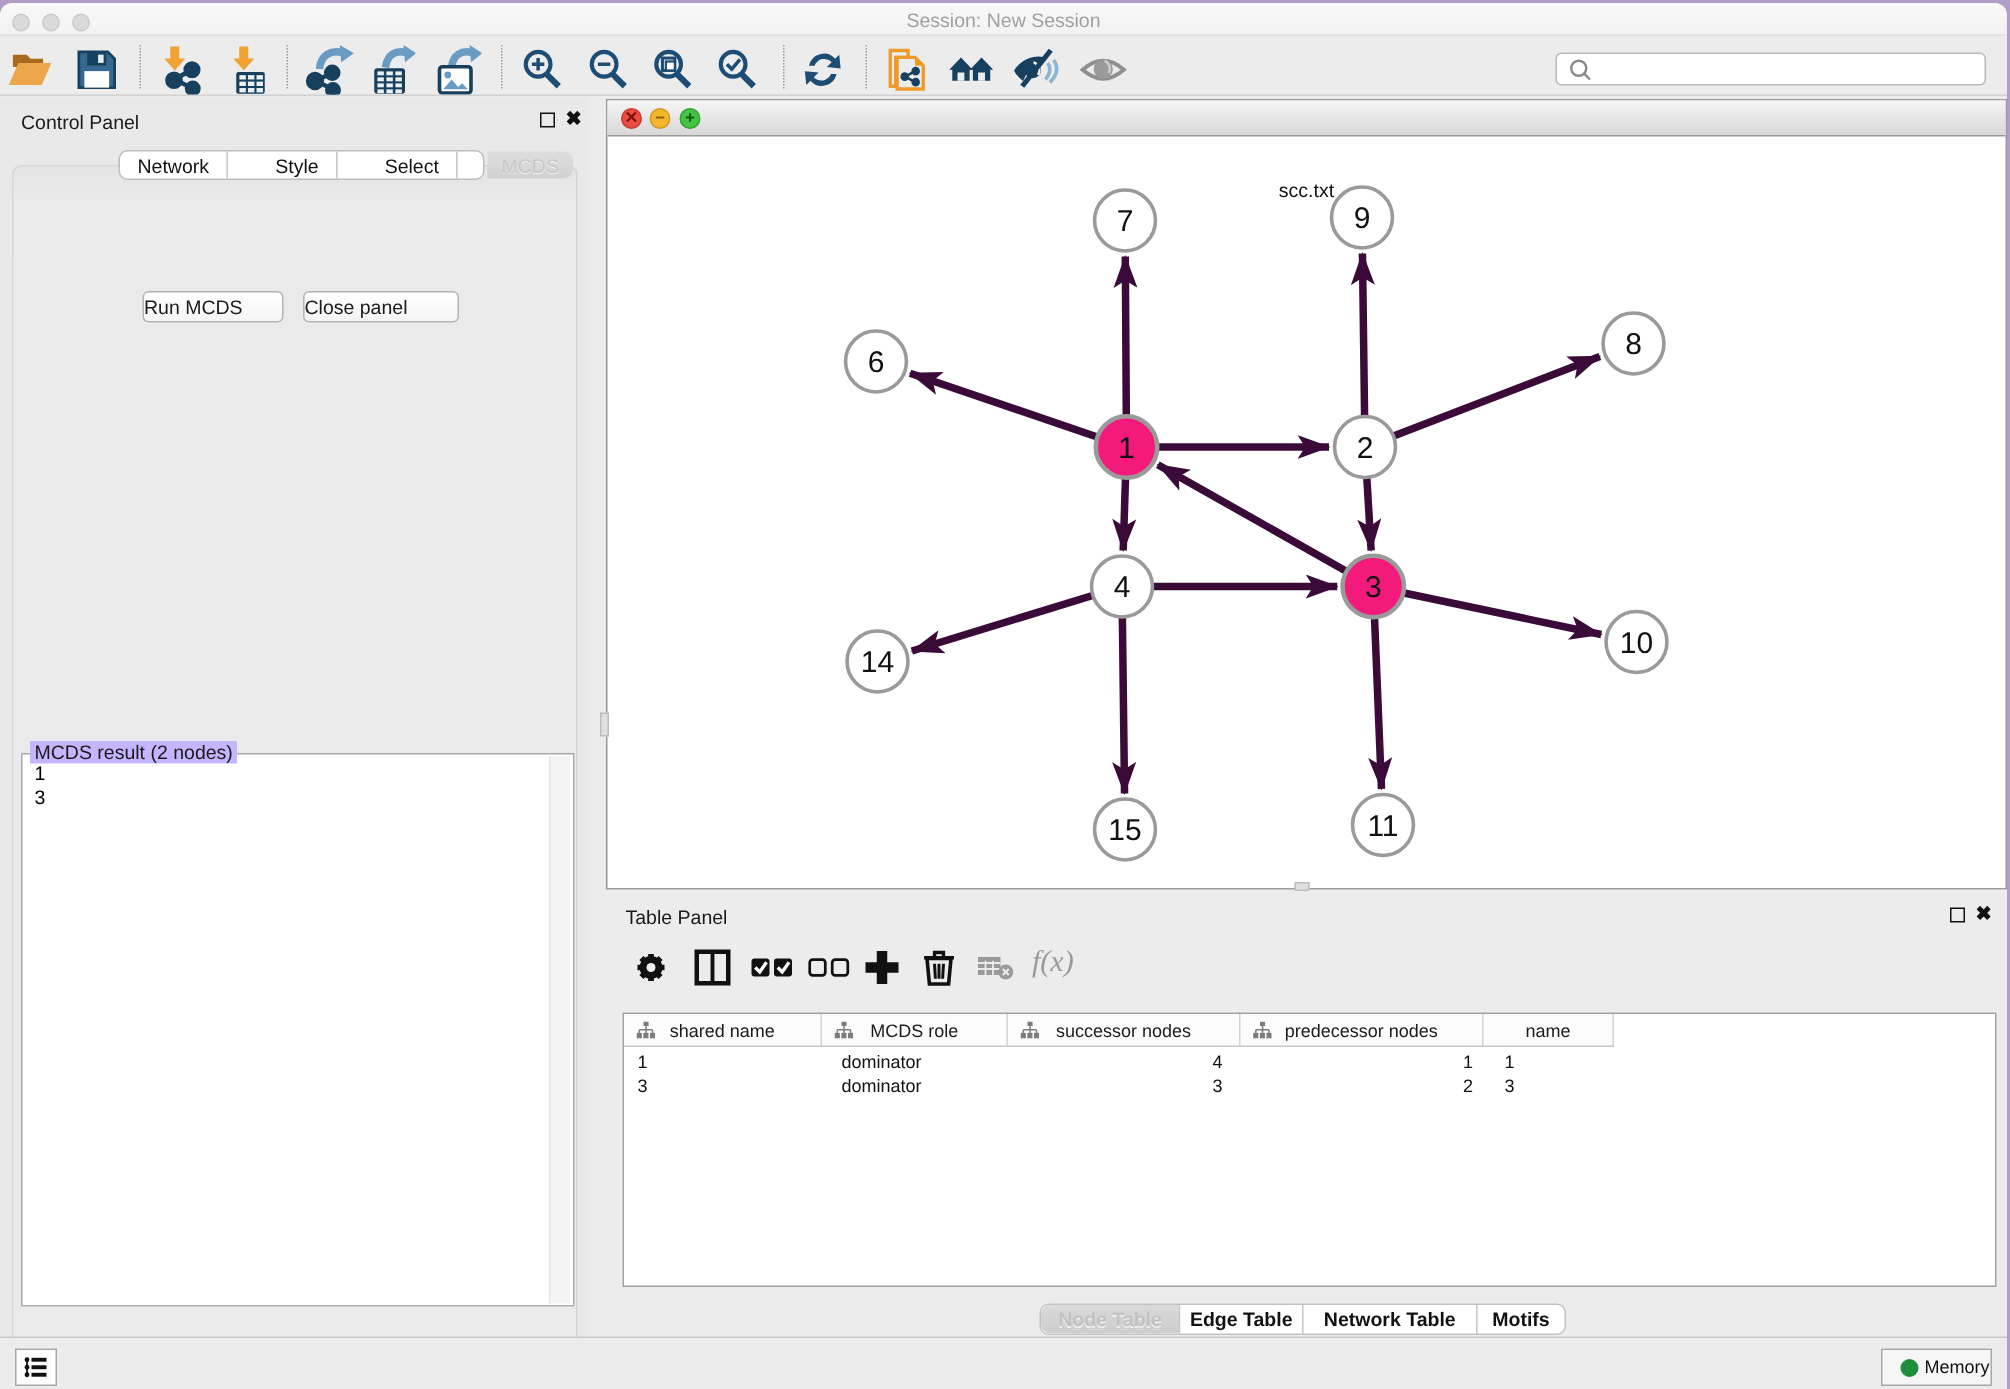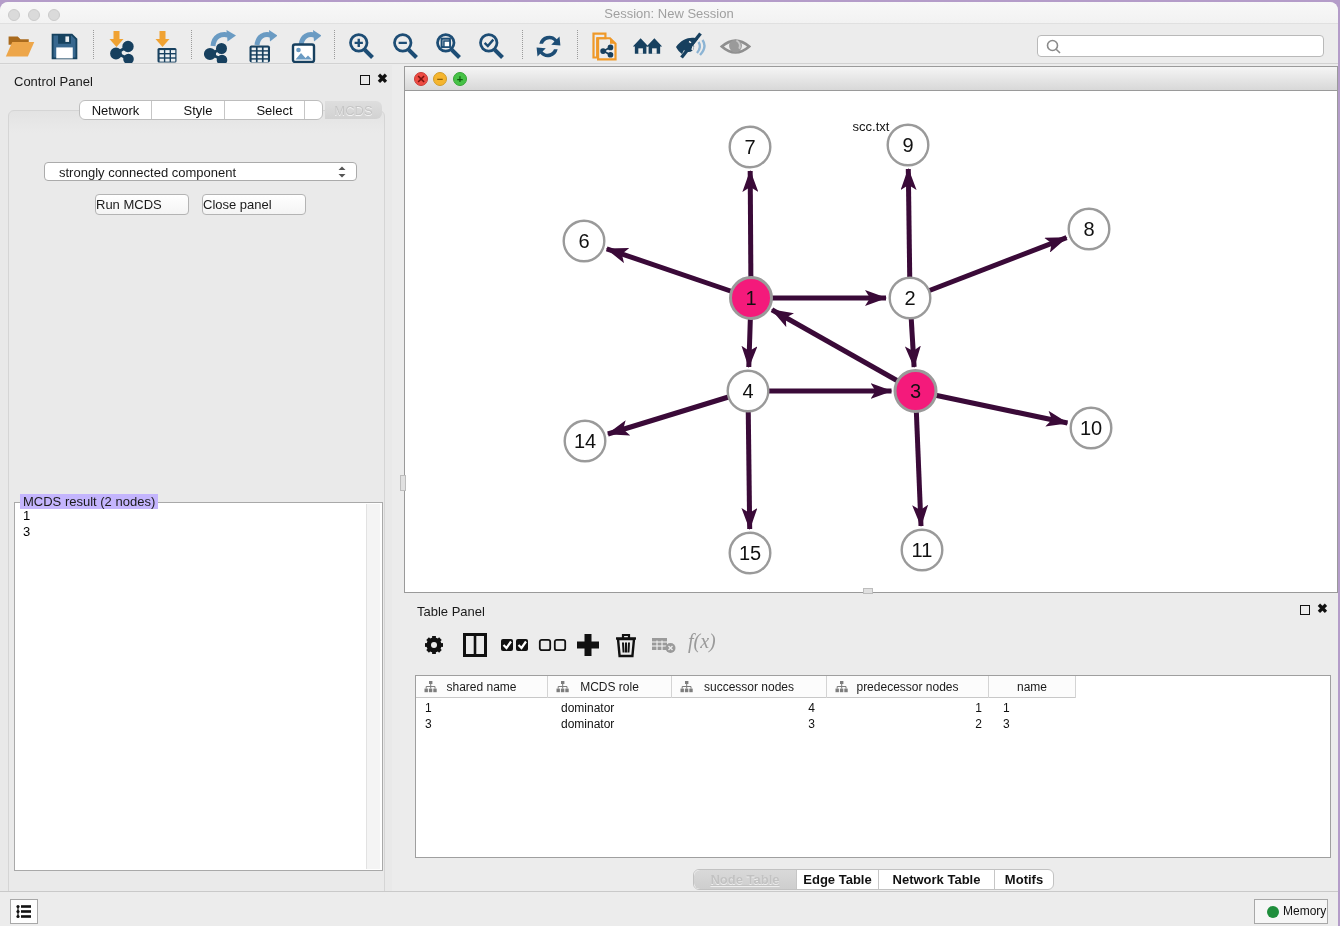--- a/index.html
+++ b/index.html
@@ -265,27 +265,20 @@
       <div class="t">Control Panel</div>
       <div class="fltbtn" style="left:360px;"></div>
       <div class="xbtn" style="left:377px;">✖</div>
     </div>
     <div id="cpcontent"></div>
     <div id="cptabs">
       <div class="tab" style="width:72px;">Network</div>
       <div class="tab" style="width:53px;">Style</div>
       <div class="tab" style="width:60px;">Select</div>
       <div class="tab sel" style="width:57px;">MCDS</div>
-    </div>
-    <div id="optsel">
-      <div class="txt">strongly connected component</div>
-      <svg width="12" height="14" style="position:absolute;right:8px;top:2px" viewBox="0 0 12 14">
-        <path d="M2.5 5 L6 1.5 L9.5 5 Z" fill="#555"></path>
-        <path d="M2.5 9 L6 12.5 L9.5 9 Z" fill="#555"></path>
-      </svg>
     </div>
     <div class="btn" style="left:95px; top:129px; width:94px;">Run MCDS</div>
     <div class="btn" style="left:202px; top:129px; width:104px;">Close panel</div>
     <div id="mcdsbox">
       <div style="position:absolute;left:8px;top:5px;line-height:16px;font-size:13px;">1<br>3</div>
       <div style="position:absolute;right:2px;top:1px;bottom:1px;width:14px;background:#f4f4f4;border-left:1px solid #e2e2e2;"></div>
     </div>
     <div id="mcdslegend">MCDS result (2 nodes)</div>
   </div>
 
@@ -489,21 +482,21 @@
       <div class="td" style="left:256px;top:24px;width:143px;text-align:right;">4</div>
       <div class="td" style="left:411px;top:24px;width:155px;text-align:right;">1</div>
       <div class="td" style="left:587px;top:24px;">1</div>
       <div class="td" style="left:9px;top:40px;">3</div>
       <div class="td" style="left:145px;top:40px;">dominator</div>
       <div class="td" style="left:256px;top:40px;width:143px;text-align:right;">3</div>
       <div class="td" style="left:411px;top:40px;width:155px;text-align:right;">2</div>
       <div class="td" style="left:587px;top:40px;">3</div>
     </div>
     <div id="btabs">
-      <div class="tab sel" style="width:103px;text-decoration:underline;">Node Table</div>
+      <div class="tab sel" style="width:93px;">Node Table</div>
       <div class="tab" style="width:82px;">Edge Table</div>
       <div class="tab" style="width:116px;">Network Table</div>
       <div class="tab" style="width:58px; border-right:none;">Motifs</div>
     </div>
   </div>
 
   <div style="position:absolute;left:863px;top:586px;width:10px;height:6px;background:#e0e0e0;border:1px solid #bdbdbd;"></div>
   <div style="position:absolute;left:400px;top:473px;width:6px;height:16px;background:#e0e0e0;border:1px solid #bdbdbd;"></div>
 
   <div id="statusbar">

